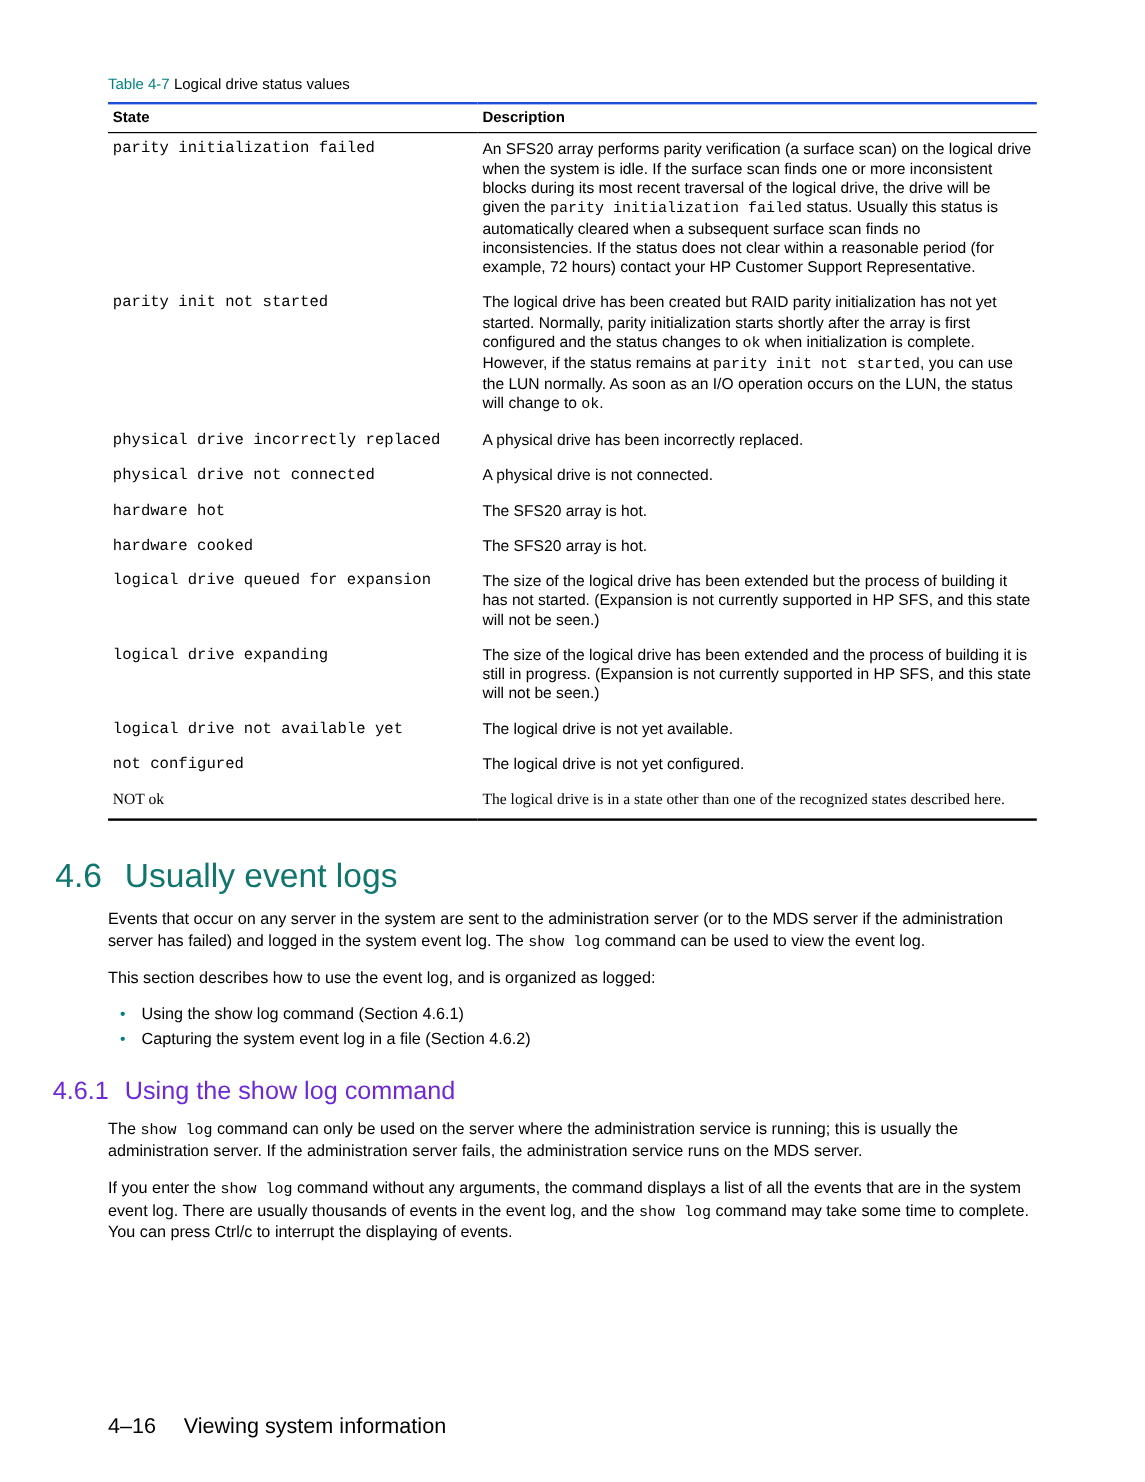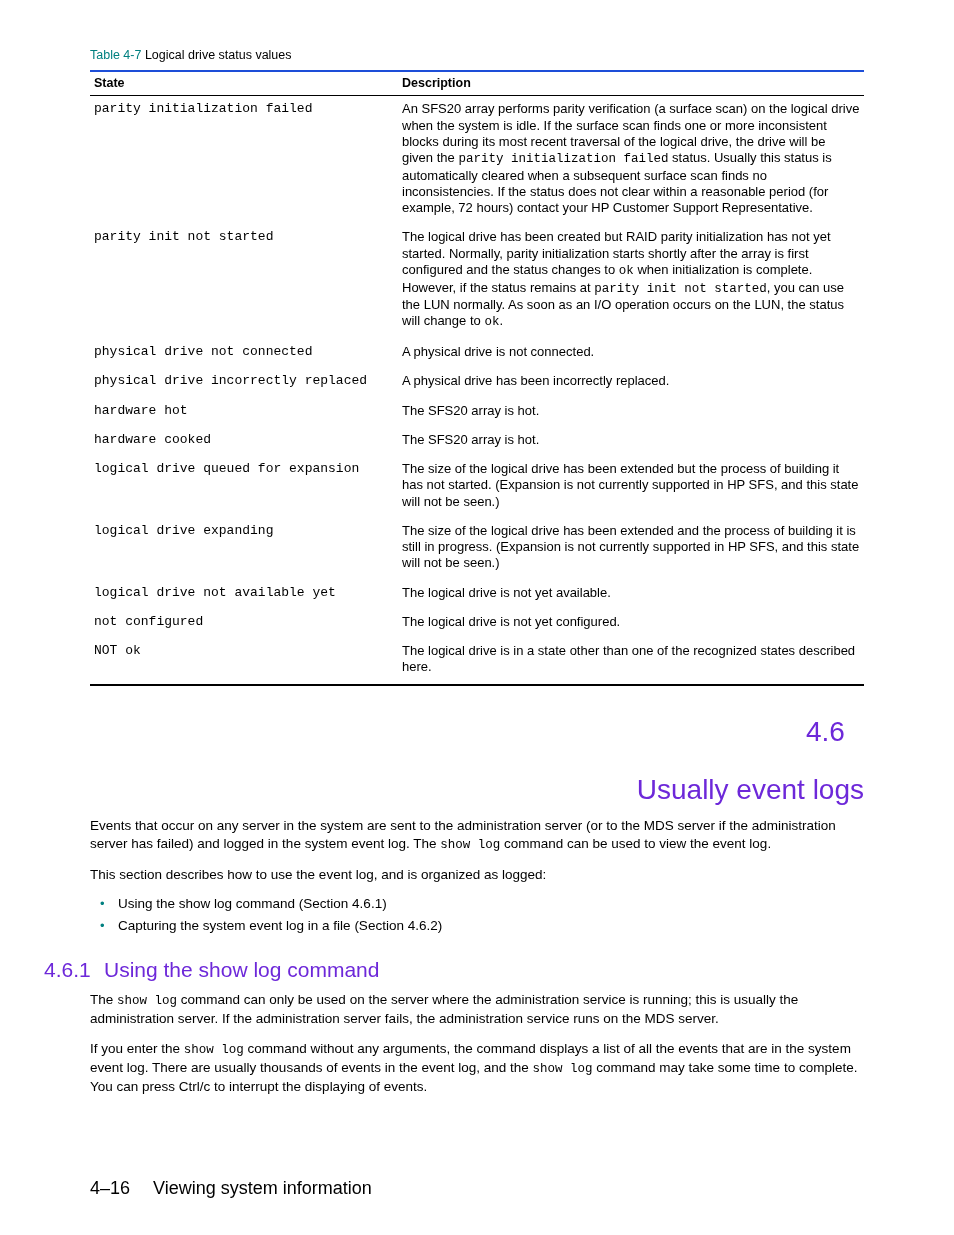--- a/index.html
+++ b/index.html
@@ -15,20 +15,21 @@
     box-sizing: border-box;
     position: relative;
     line-height: 1.25;
   }
   .page {
     padding: 48px 90px 0 90px;
   }
   .table-caption {
     font-size: 12.5px;
     margin-bottom: 6px;
+    margin-top: 15px;
   }
   .table-caption .tbl-num {
     color: #008080;
     font-weight: 500;
   }
   table.status-table {
     border-collapse: collapse;
     width: 100%;
     font-size: 13px;
   }
@@ -40,35 +41,35 @@
     border-bottom: 1px solid #000;
     padding: 4px 4px;
   }
   table.status-table tbody td {
     vertical-align: top;
     padding: 5px 4px 8px 4px;
     font-size: 13px;
   }
   table.status-table tbody tr.last td {
     border-bottom: 2px solid #000;
+    font-family: Liberation Serif, serif;
   }
   .mono {
     font-family: "Courier New", Courier, monospace;
     font-size: 12.5px;
   }
   .col-state { width: 300px; }
   .col-desc  { }
   h2.section {
     font-weight: 300;
-    color: #6d28d9;
+    color: #0f766e;
     font-size: 28px;
     margin: 28px 0 10px -44px;
     display: flex;
-    align-items: flex-end;
-    flex-direction: column;
+    align-items: flex-start;
   }
   h2.section .num {
     display: inline-block;
     width: 58px;
     flex: 0 0 58px;
     text-align: left;
   }
   h3.subsection {
     font-weight: 300;
     color: #6d28d9;
@@ -135,26 +136,26 @@
     <tbody id="status-tbody">
     <tr>
           <td class="mono col-state">parity initialization failed</td>
           <td><span>An SFS20 array performs parity verification (a surface scan) on the logical drive when the system is idle. If the surface scan finds one or more inconsistent blocks during its most recent traversal of the logical drive, the drive will be given the </span><span class="mono">parity initialization failed</span><span> status. Usually this status is automatically cleared when a subsequent surface scan finds no inconsistencies. If the status does not clear within a reasonable period (for example, 72 hours) contact your HP Customer Support Representative.</span></td>
         </tr>
         <tr>
           <td class="mono col-state">parity init not started</td>
           <td><span>The logical drive has been created but RAID parity initialization has not yet started. Normally, parity initialization starts shortly after the array is first configured and the status changes to </span><span class="mono">ok</span><span> when initialization is complete. However, if the status remains at </span><span class="mono">parity init not started</span><span>, you can use the LUN normally. As soon as an I/O operation occurs on the LUN, the status will change to </span><span class="mono">ok</span><span>.</span></td>
         </tr>
         <tr>
+          <td class="mono col-state">physical drive incorrectly replaced</td>
+          <td><span>A physical drive has been incorrectly replaced.</span></td>
+        </tr>
+        <tr>
           <td class="mono col-state">physical drive not connected</td>
           <td><span>A physical drive is not connected.</span></td>
-        </tr>
-        <tr>
-          <td class="mono col-state">physical drive incorrectly replaced</td>
-          <td><span>A physical drive has been incorrectly replaced.</span></td>
         </tr>
         <tr>
           <td class="mono col-state">hardware hot</td>
           <td><span>The SFS20 array is hot.</span></td>
         </tr>
         <tr>
           <td class="mono col-state">hardware cooked</td>
           <td><span>The SFS20 array is hot.</span></td>
         </tr>
         <tr>

